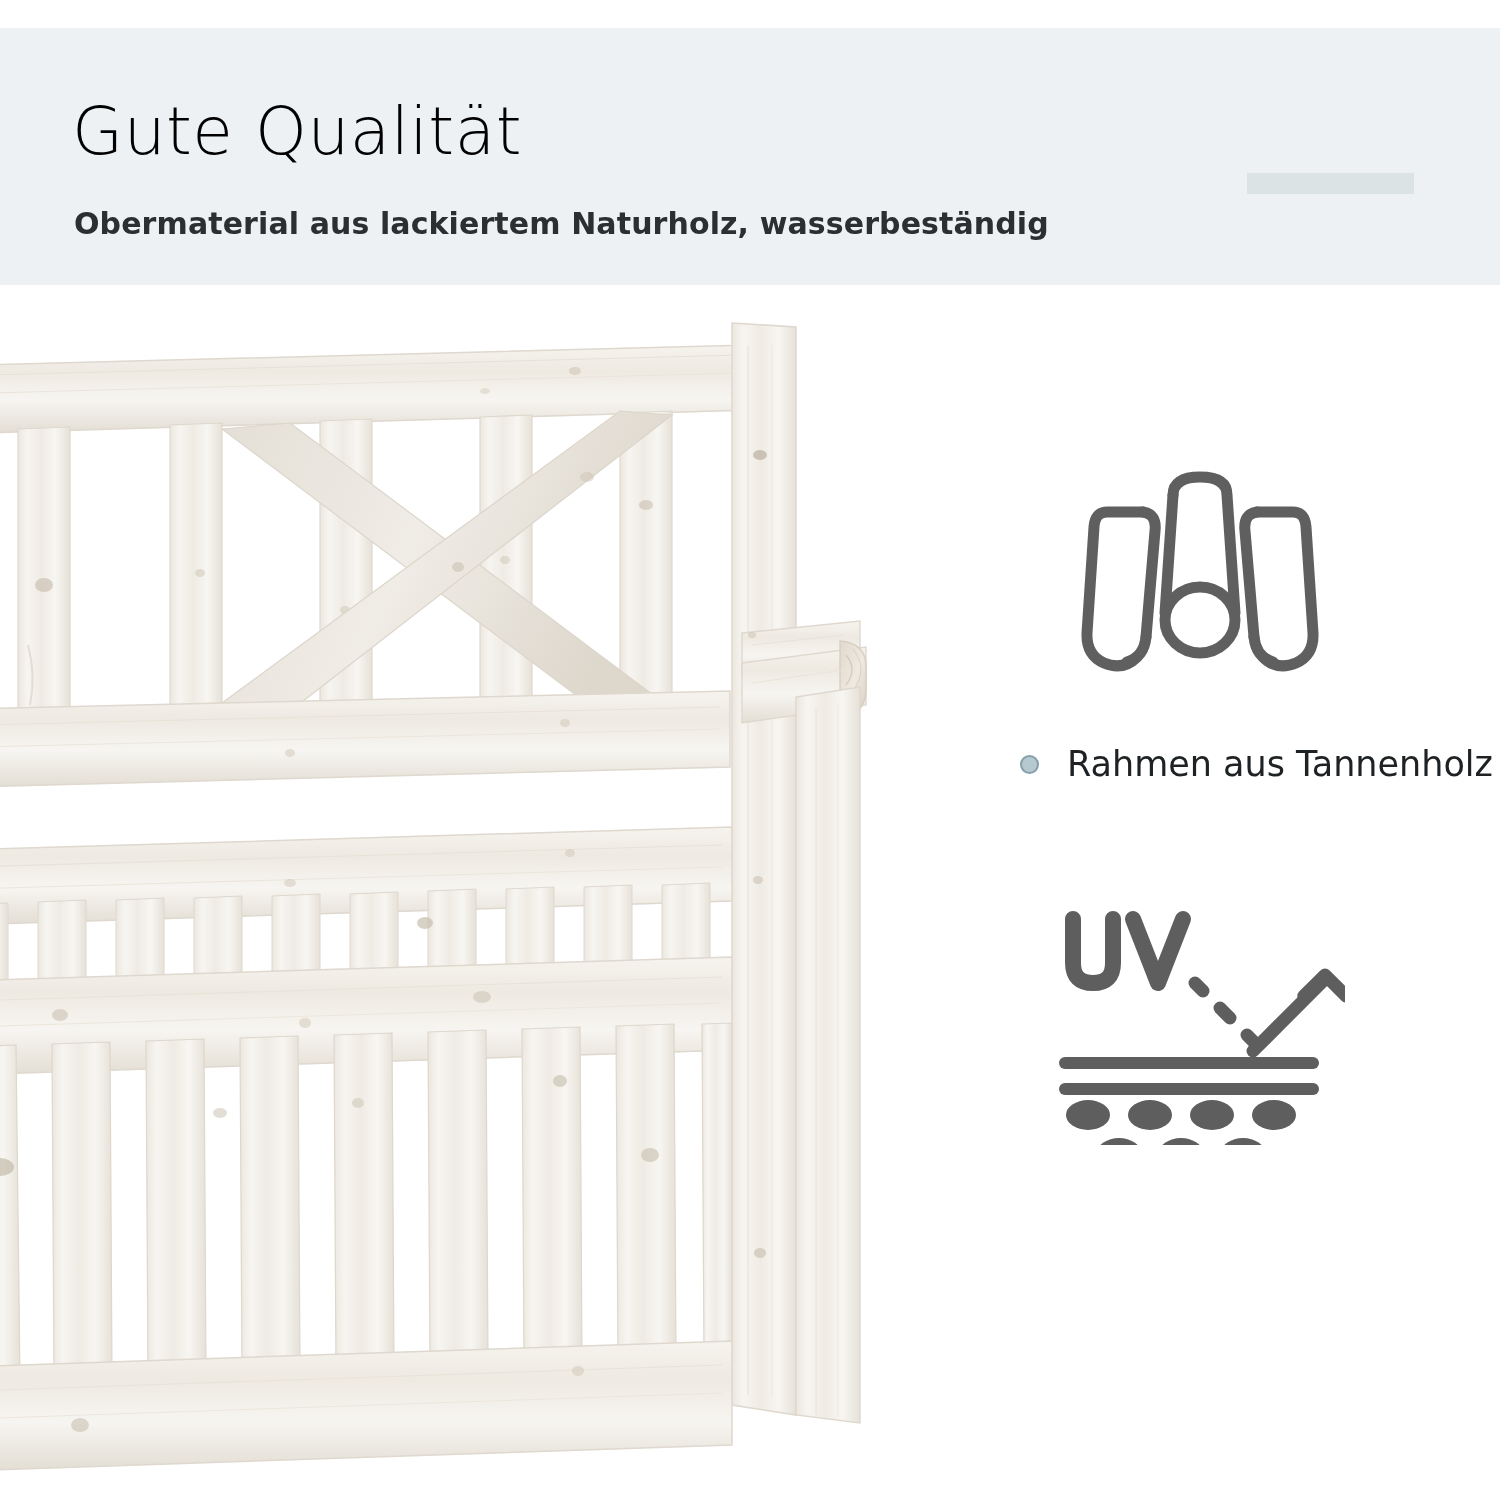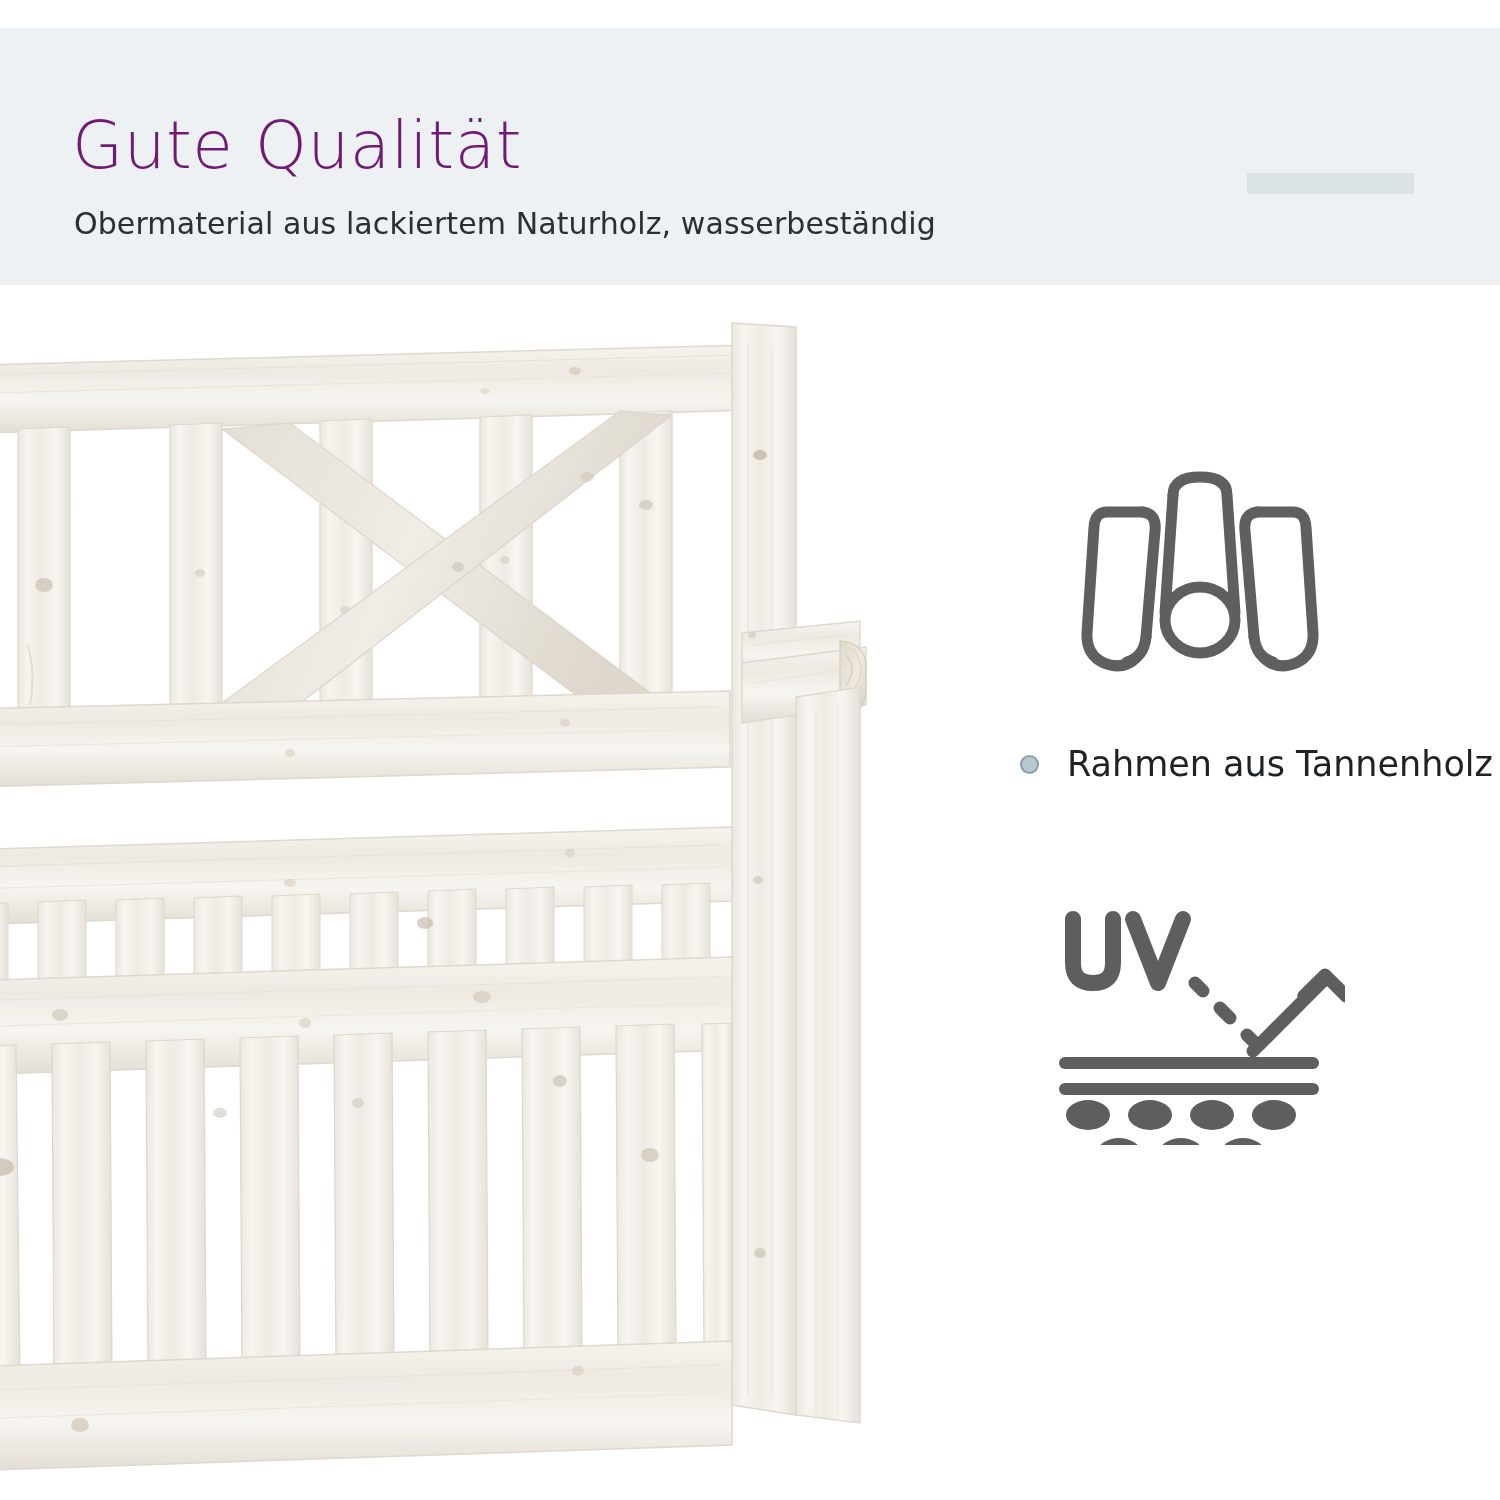--- a/index.html
+++ b/index.html
@@ -20,34 +20,34 @@
     position: absolute;
     left: 0;
     top: 28px;
     width: 1500px;
     height: 257px;
     background: #edf1f4;
   }
   .header-title {
     position: absolute;
     left: 72px;
-    top: 85px;
+    top: 71px;
     font-size: 66px;
     font-weight: 300;
     letter-spacing: 0.5px;
-    color: #701a75;
+    color: #000000;
     line-height: 1;
     white-space: nowrap;
   }
   .header-subtitle {
     position: absolute;
     left: 74px;
     top: 181px;
     font-size: 30px;
-    font-weight: 400;
+    font-weight: 700;
     letter-spacing: 0.1px;
     color: #2b2f31;
     line-height: 1;
     white-space: nowrap;
   }
   .logo-placeholder {
     position: absolute;
     left: 1247px;
     top: 145px;
     width: 167px;

